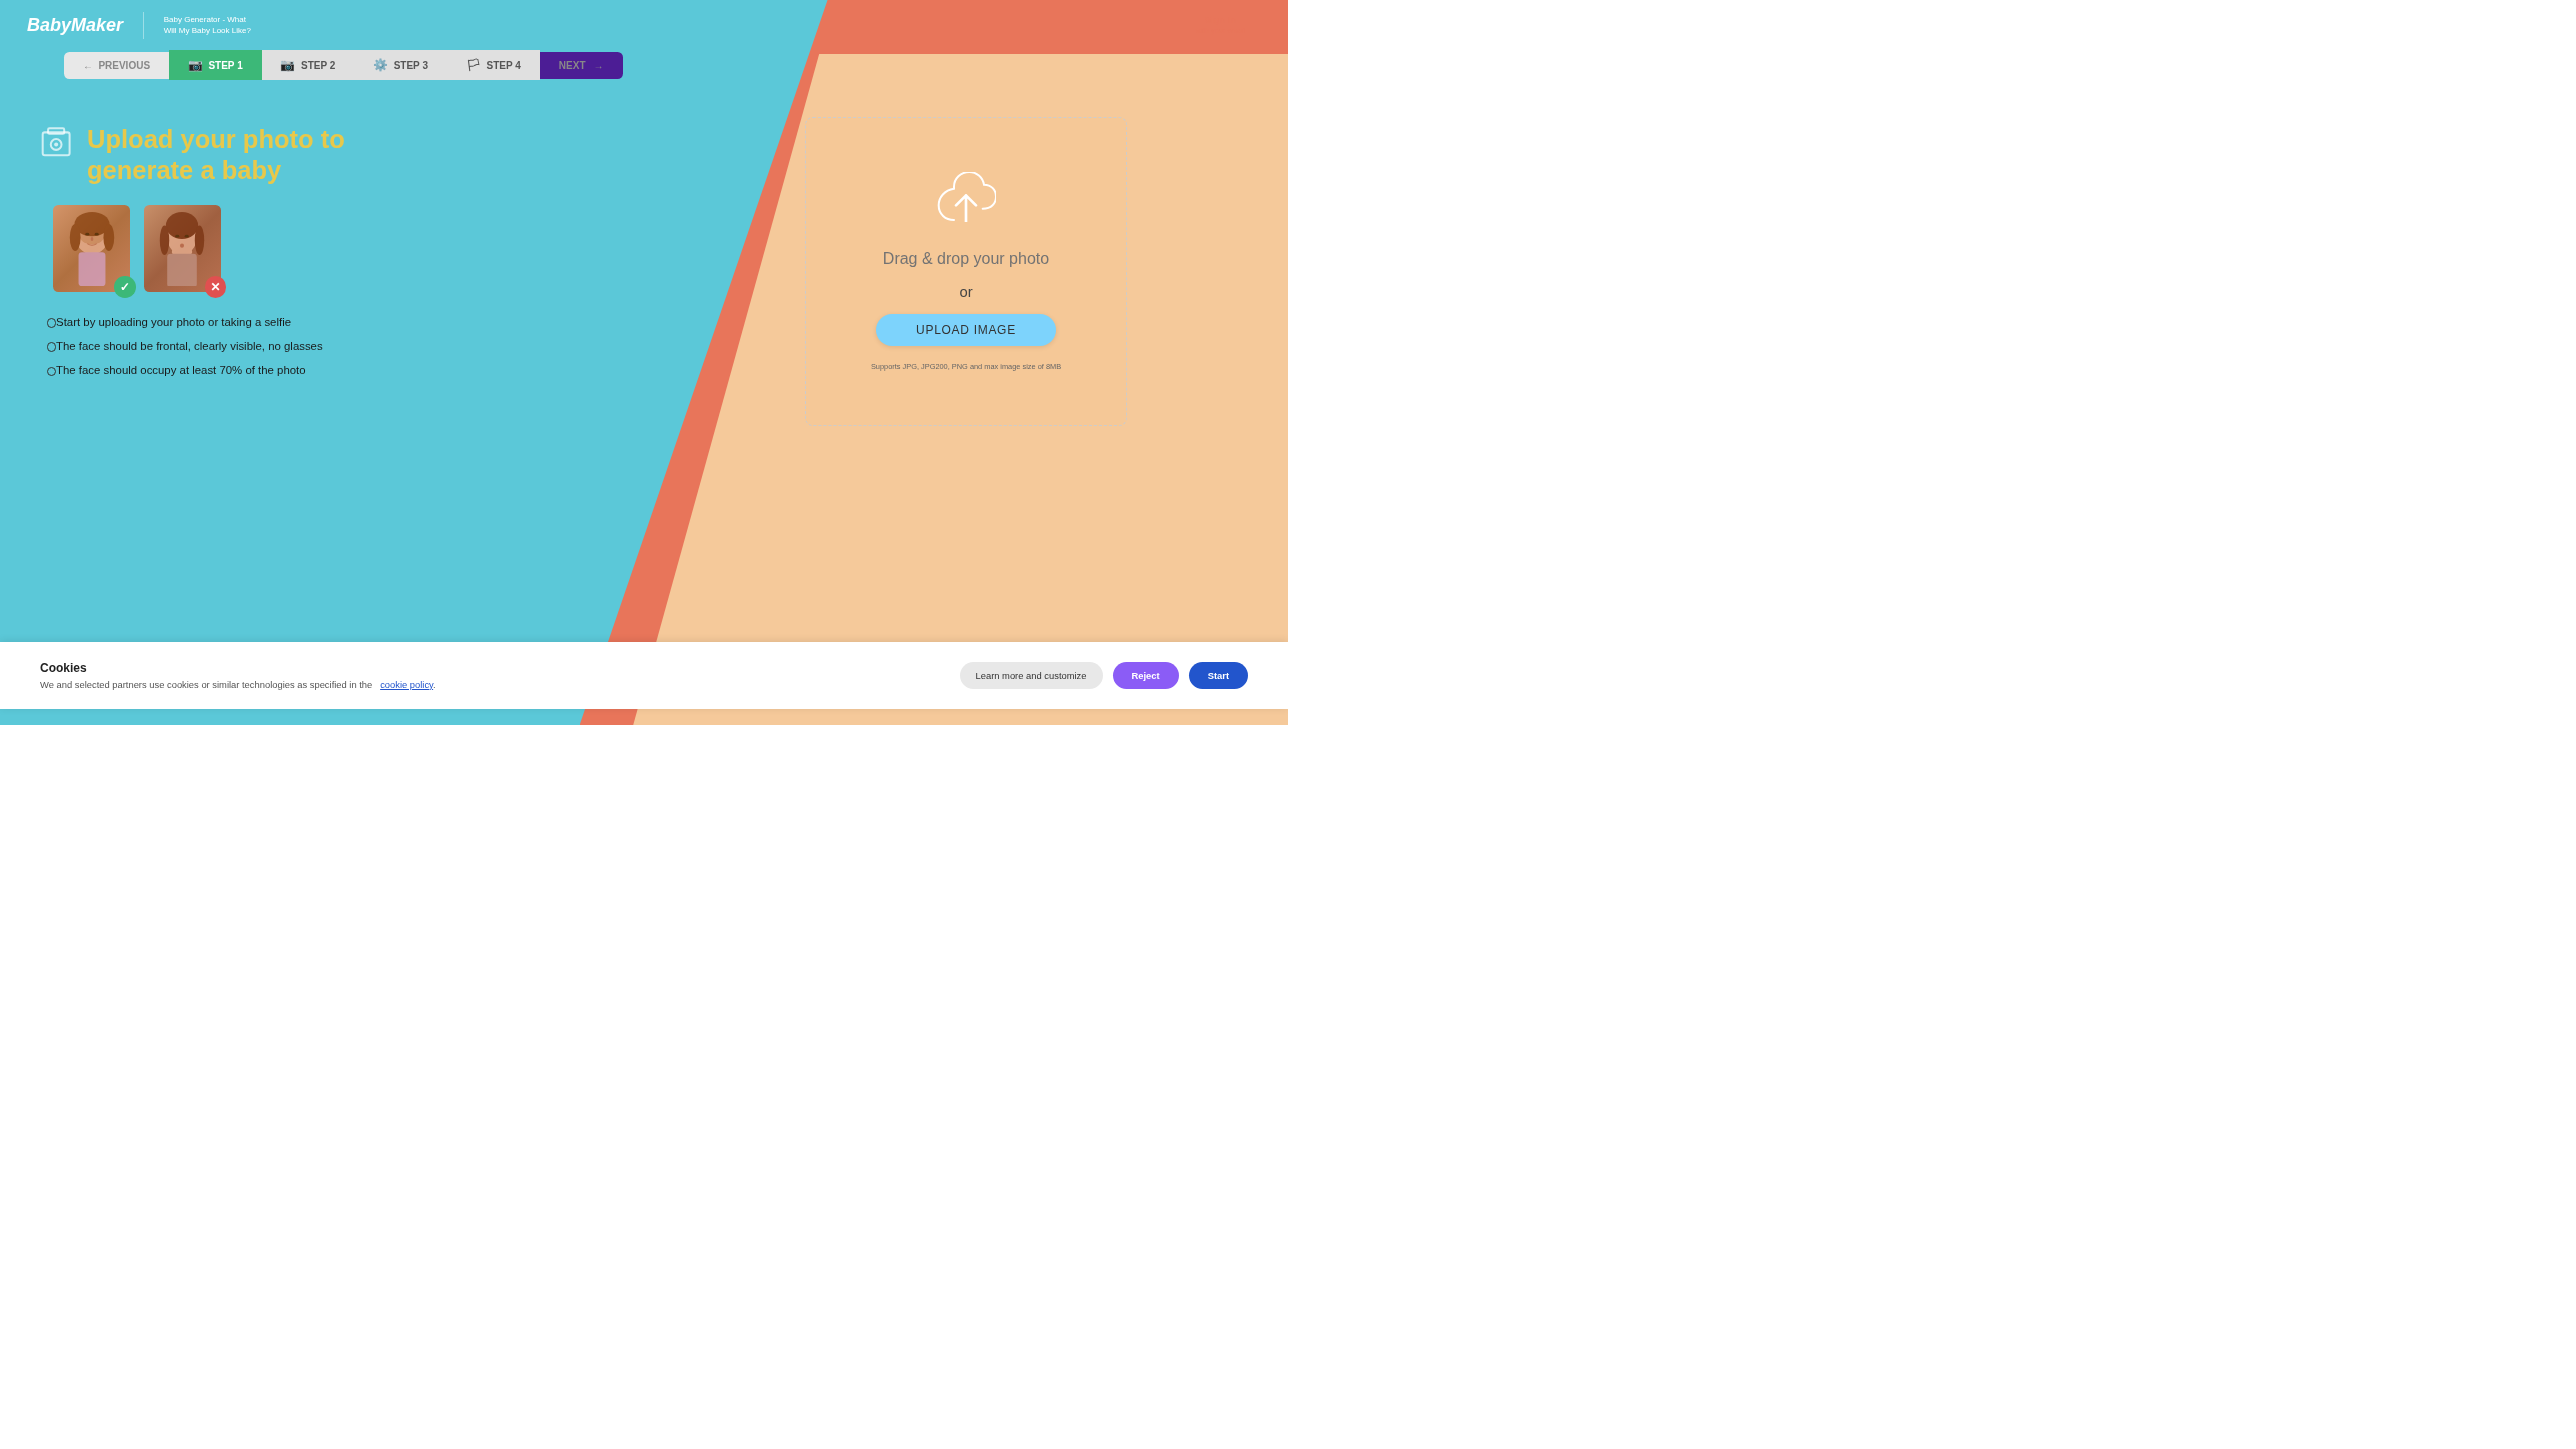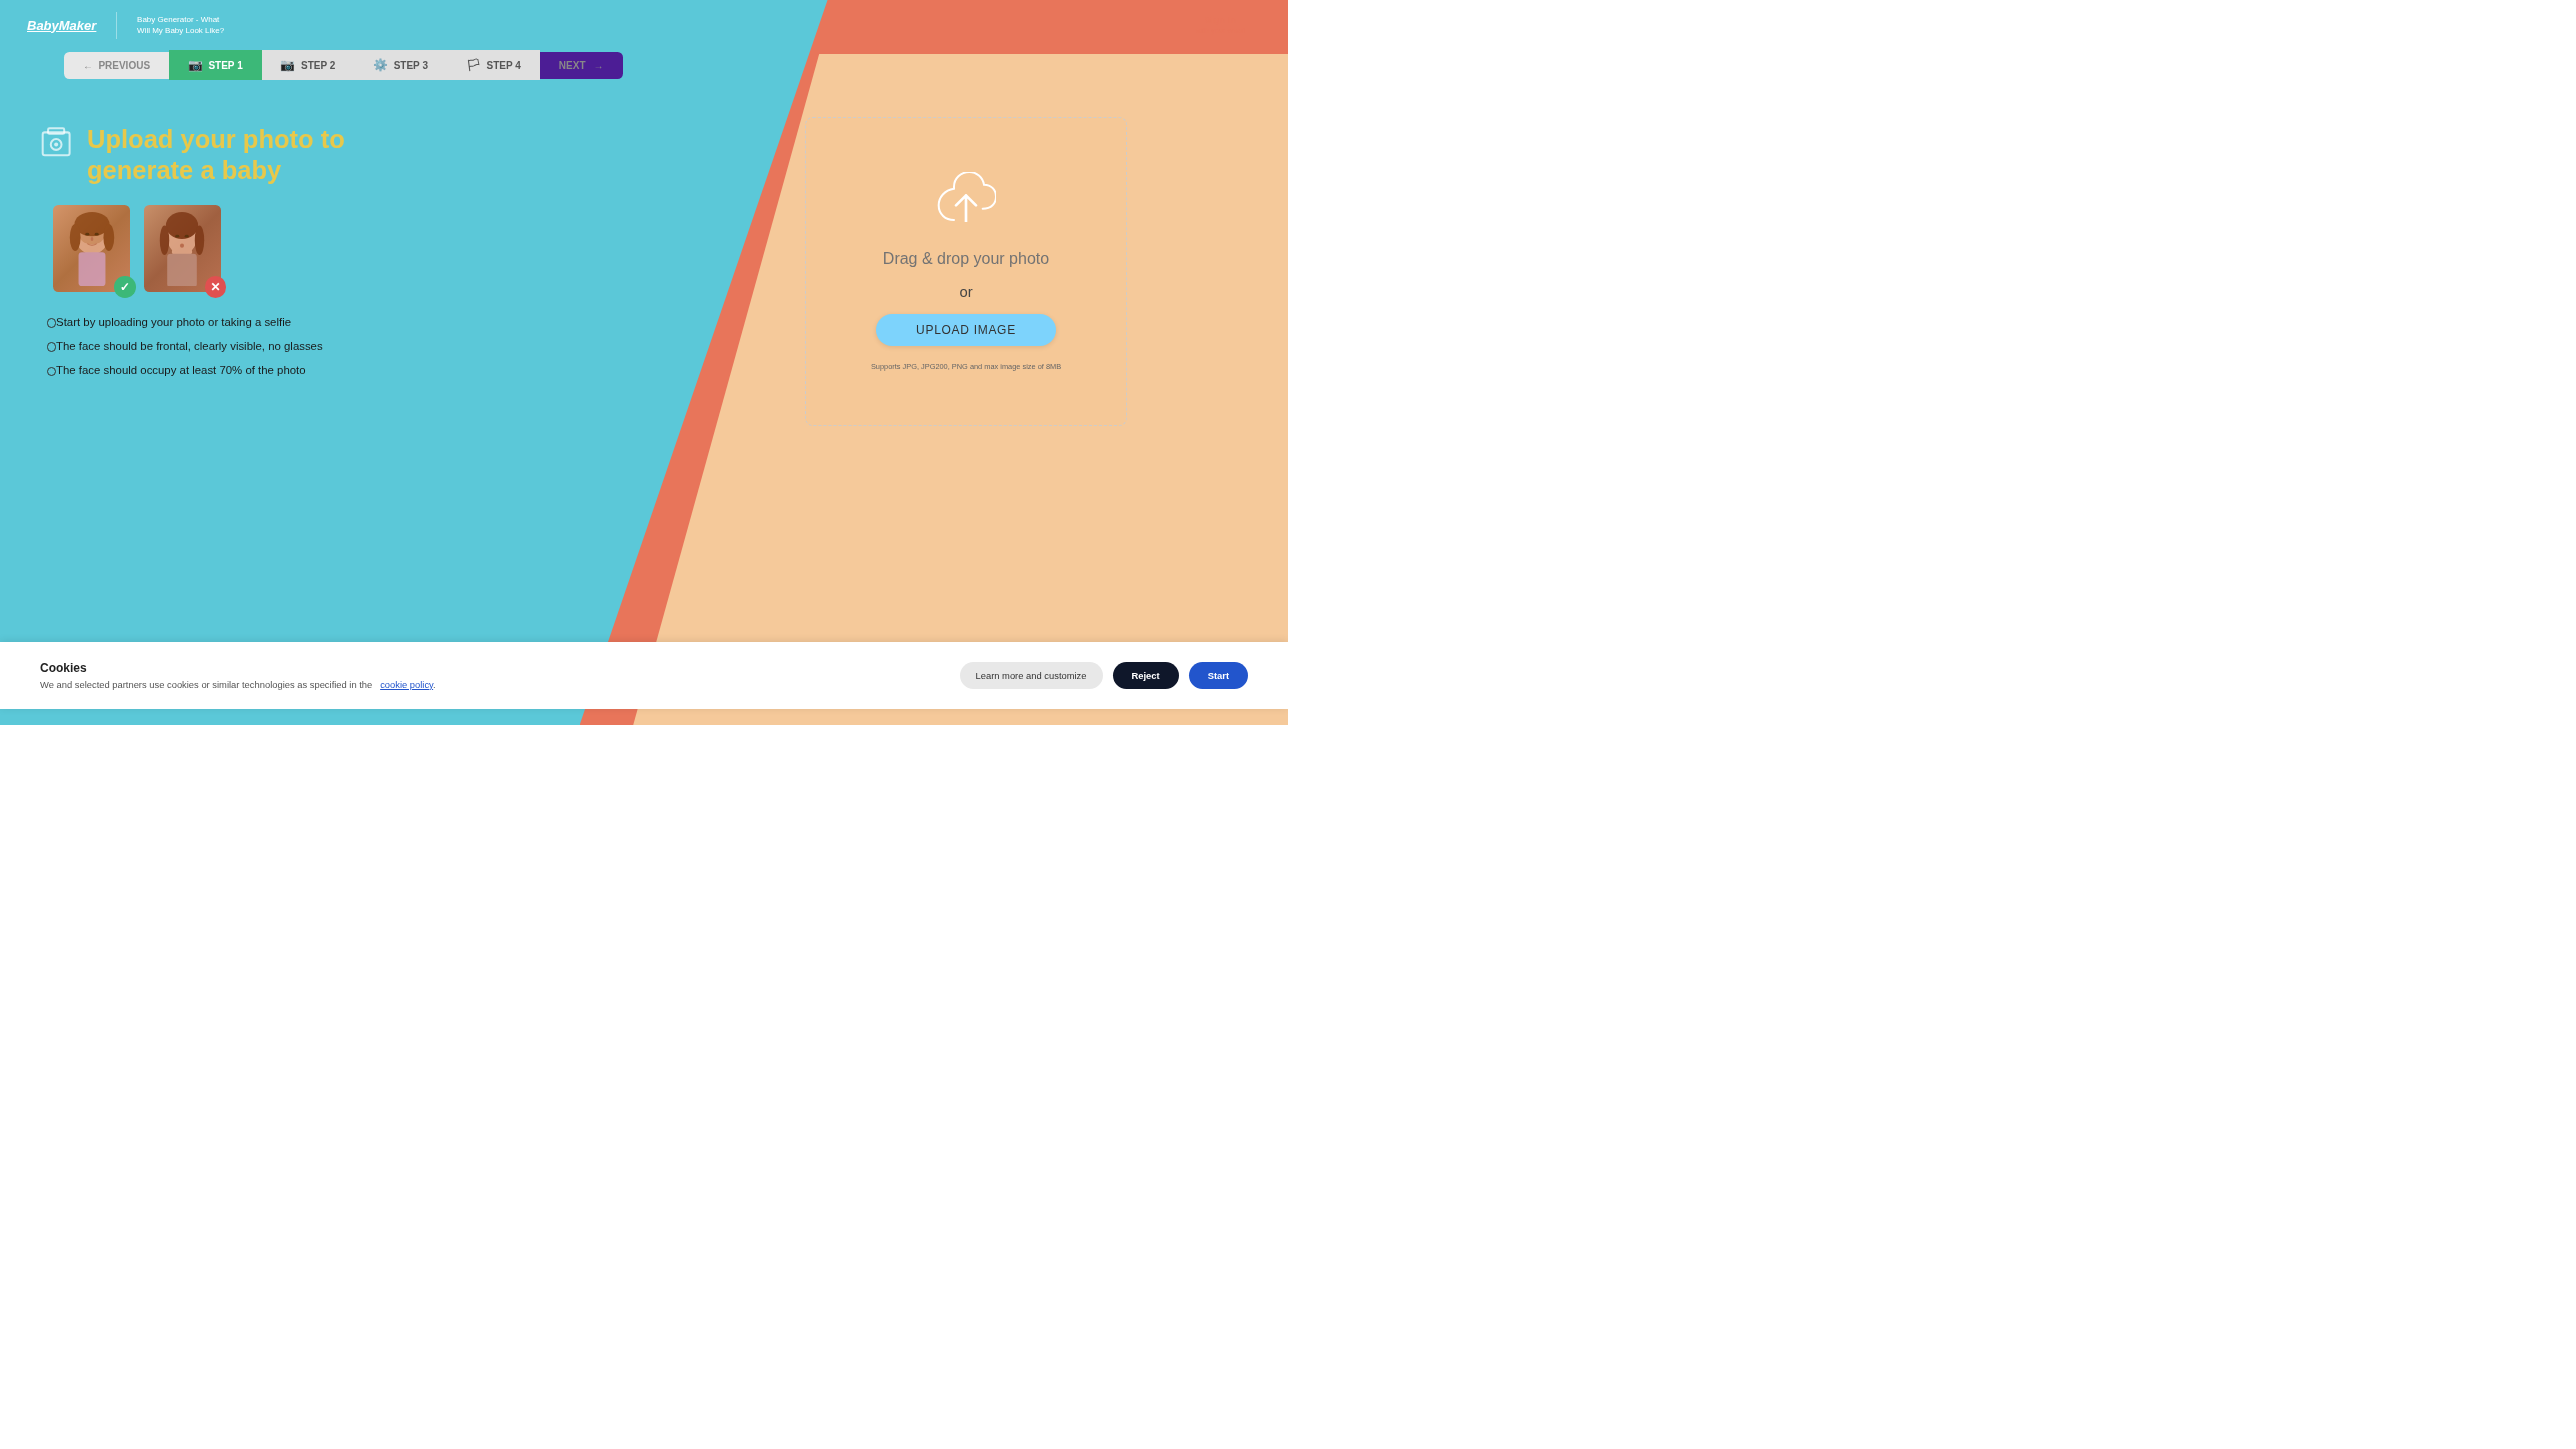--- a/index.html
+++ b/index.html
@@ -334,21 +334,21 @@
       background: #e8e8e8;
       border: none;
       border-radius: 13.4px;
       padding: 8px 16px;
       font-size: 9.4px;
       cursor: pointer;
       color: #333;
     }
 
     .reject-btn {
-      background: #0f172a;
+      background: #8b5cf6;
       border: none;
       border-radius: 13.4px;
       padding: 8px 19px;
       font-size: 9.4px;
       font-weight: bold;
       color: white;
       cursor: pointer;
     }
 
     .accept-btn {
@@ -357,25 +357,24 @@
       border-radius: 13.4px;
       padding: 8px 19px;
       font-size: 9.4px;
       font-weight: bold;
       color: white;
       cursor: pointer;
     }
 
     
     .logo-brand {
-      font-size: 13px;
+      font-size: 18px;
       font-weight: bold;
       color: white;
       font-style: italic;
-      text-decoration: underline;
     }
 
     .header-tagline {
       font-size: 8px;
       color: white;
       line-height: 1.4;
     }
 
     .header-left {
       display: flex;

